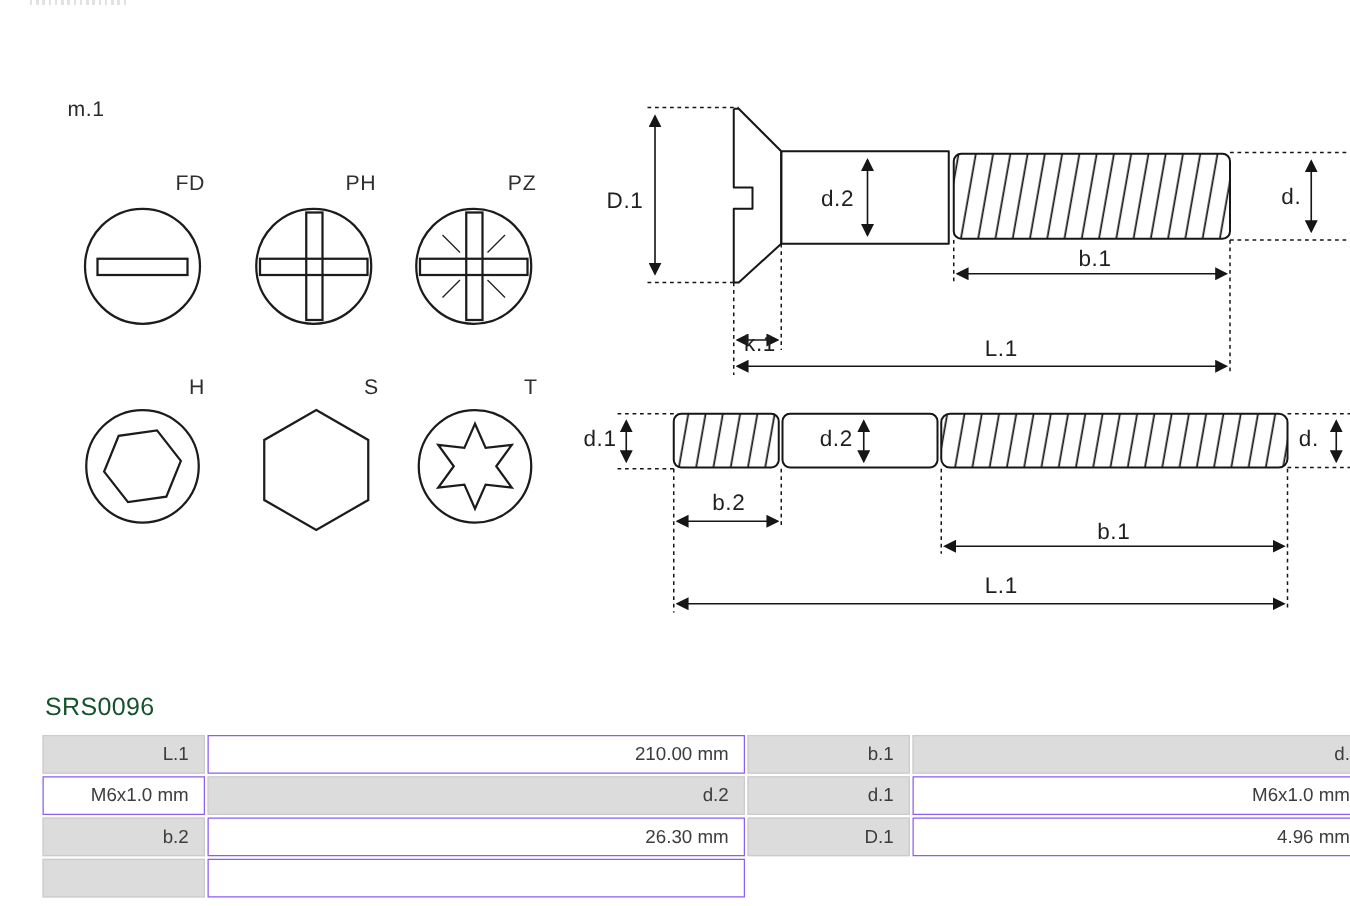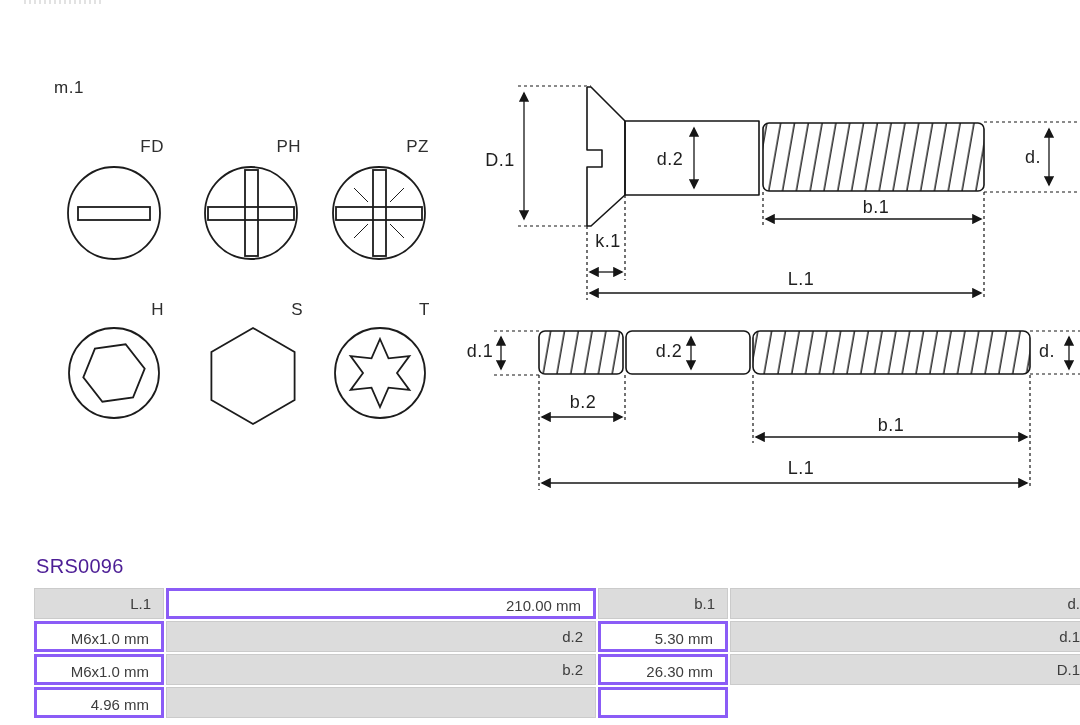--- a/index.html
+++ b/index.html
@@ -17,28 +17,28 @@
 
   .drawing{position:absolute;left:0;top:0;pointer-events:none;}
   .ol{stroke:#161616;fill:#fff;stroke-width:1.6;stroke-linejoin:round;}
   .ln{stroke:#161616;fill:none;stroke-width:1.6;stroke-linejoin:round;}
   .dash{stroke:#161616;fill:none;stroke-width:1.2;stroke-dasharray:3 3;}
   .dim{stroke:#161616;fill:none;stroke-width:1.3;}
   .thr{fill:url(#hatch);stroke:#161616;stroke-width:1.6;stroke-linejoin:round;}
 
   .dim-label{position:absolute;transform:translateX(-50%);font-size:18px;color:#1f1f1f;white-space:nowrap;letter-spacing:.5px;}
 
-  .code{position:absolute;left:12px;top:555px;font-size:20px;font-weight:500;color:#4c1d95;letter-spacing:.3px;}
+  .code{position:absolute;left:12px;top:555px;font-size:20px;font-weight:500;color:#14532d;letter-spacing:.3px;}
 
   .spec{position:absolute;left:10px;top:588px;display:grid;
         grid-template-columns:130px 430px 130px 363px;grid-auto-rows:31px;gap:2px;}
   .cell{box-sizing:border-box;line-height:29px;font-size:15px;color:#3d3d3d;
         text-align:right;padding:0 12px 0 0;}
   .lbl{background:#dcdcdc;border:1px solid #cbcbcb;}
-  .val{background:#fff;border:3px solid #8b5cf6;}
+  .val{background:#fff;border:1px solid #8b5cf6;}
 </style>
 </head>
 <body>
 
 <div class="page">
 
   <div class="artifact"></div>
 
   <div class="m1">m.1</div>
 
@@ -142,42 +142,41 @@
     <line class="dim" marker-start="url(#arw)" marker-end="url(#arw)" x1="667" y1="337" x2="667" y2="369"></line>
     <line class="dim" marker-start="url(#arw)" marker-end="url(#arw)" x1="1045" y1="337" x2="1045" y2="369"></line>
     <line class="dim" marker-start="url(#arw)" marker-end="url(#arw)" x1="518" y1="417" x2="598" y2="417"></line>
     <line class="dim" marker-start="url(#arw)" marker-end="url(#arw)" x1="732" y1="437" x2="1003" y2="437"></line>
     <line class="dim" marker-start="url(#arw)" marker-end="url(#arw)" x1="518" y1="483" x2="1003" y2="483"></line>
   </svg>
 
   <span class="dim-label" style="left:476px;top:150px">D.1</span>
   <span class="dim-label" style="left:646px;top:149px">d.2</span>
   <span class="dim-label" style="left:1009px;top:147px">d.</span>
-  <span class="dim-label" style="left:584px;top:231px">k.1</span>
+  <span class="dim-label" style="left:584px;top:265px">k.1</span>
   <span class="dim-label" style="left:852px;top:197px">b.1</span>
   <span class="dim-label" style="left:777px;top:269px">L.1</span>
 
   <span class="dim-label" style="left:456px;top:341px">d.1</span>
   <span class="dim-label" style="left:645px;top:341px">d.2</span>
   <span class="dim-label" style="left:1023px;top:341px">d.</span>
   <span class="dim-label" style="left:559px;top:392px">b.2</span>
   <span class="dim-label" style="left:867px;top:415px">b.1</span>
   <span class="dim-label" style="left:777px;top:458px">L.1</span>
 
   <div class="code">SRS0096</div>
 
   <div class="spec">
     <div class="cell lbl">L.1</div>
     <div class="cell val">210.00 mm</div>
     <div class="cell lbl">b.1</div>
 
     <div class="cell lbl">d.</div>
     <div class="cell val">M6x1.0 mm</div>
     <div class="cell lbl">d.2</div>
-    <div class="cell val">5.30 mm</div>
 
     <div class="cell lbl">d.1</div>
     <div class="cell val">M6x1.0 mm</div>
     <div class="cell lbl">b.2</div>
     <div class="cell val">26.30 mm</div>
 
     <div class="cell lbl">D.1</div>
     <div class="cell val">4.96 mm</div>
     <div class="cell lbl"></div>
     <div class="cell val"></div>

